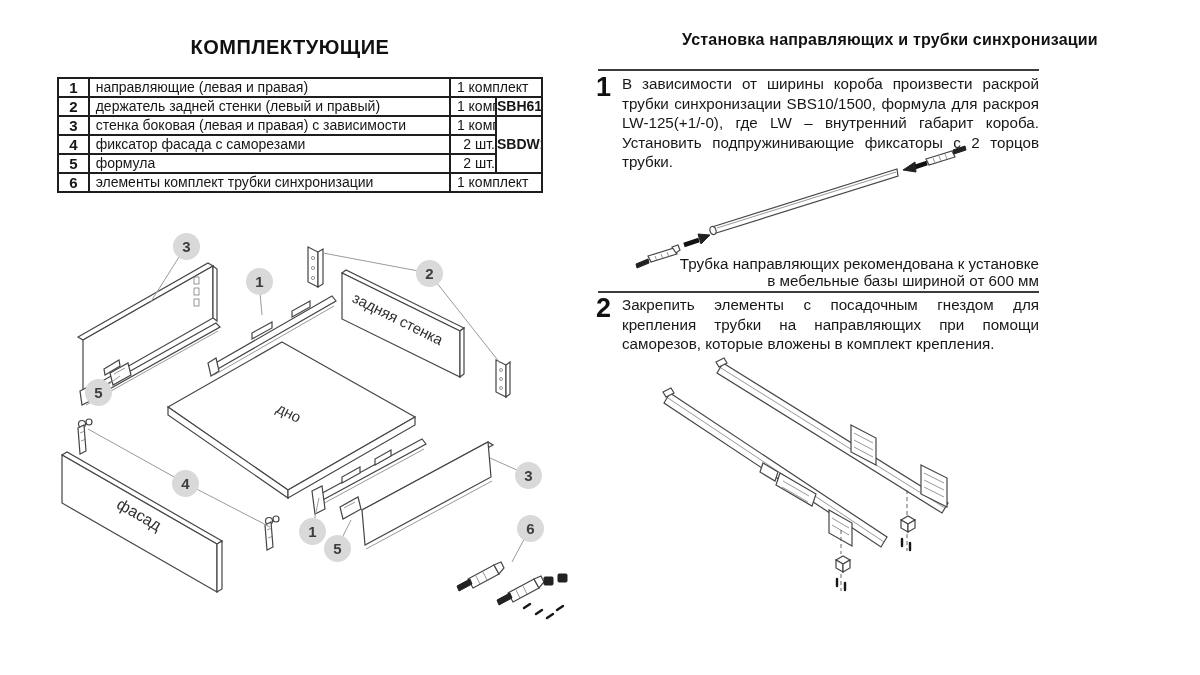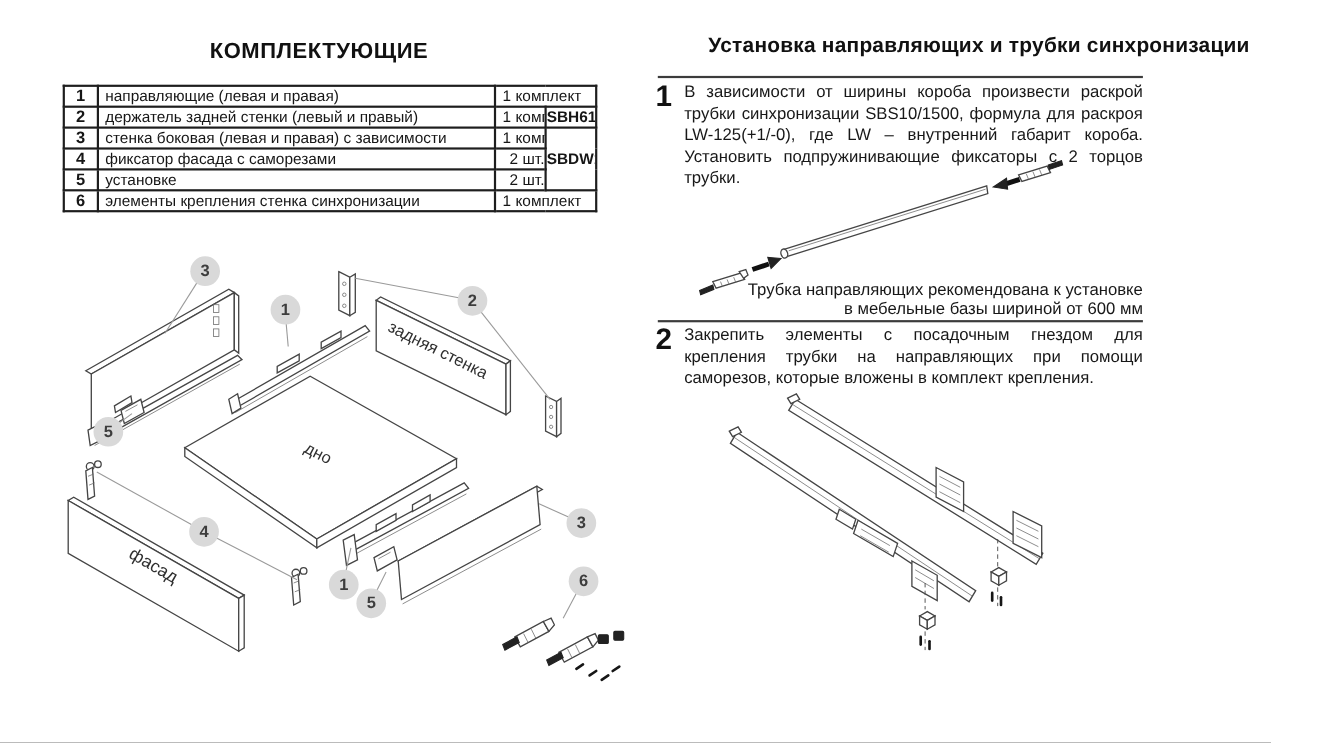--- a/index.html
+++ b/index.html
@@ -20,21 +20,21 @@
   table.comp td.qc{text-align:right;padding:0;}
   table.comp td.code{width:74px;text-align:left;padding:0;font-weight:bold;}
 
   
   .callout{width:27px;height:27px;border-radius:50%;background:#d9d9d9;color:#3d3d3d;
            font-size:15px;font-weight:bold;text-align:center;line-height:27px;z-index:5;}
   .plabel{color:#2f2f2f;font-size:15px;text-align:center;z-index:4;}
 
   
   .inst-title{left:590px;top:31px;width:600px;text-align:center;
-              font-size:19px;font-weight:bold;letter-spacing:.2px;color:#111;}
+              font-size:16px;font-weight:bold;letter-spacing:.2px;color:#111;}
   .rule{height:2px;background:#3c3c3c;}
   .step-num{font-size:27px;font-weight:bold;color:#111;line-height:26px;width:24px;text-align:left;}
   .step-text{width:417px;font-size:15.2px;line-height:19.5px;text-align:justify;color:#181818;}
   .caption{left:598px;top:255px;width:441px;text-align:right;font-size:15.2px;
            line-height:17px;color:#181818;}
 
   svg .ln{stroke:#454545;stroke-width:1.2;fill:#ffffff;}
   svg .thin{stroke:#6b6b6b;stroke-width:.7;fill:none;}
   svg .dark{stroke:#222;fill:#222;}
   svg .leader{stroke:#9a9a9a;stroke-width:1;fill:none;}
@@ -66,26 +66,26 @@
       <td class="qty">1 комплект</td>
       <td class="code" rowspan="3">SBDW12</td>
     </tr>
     <tr>
       <td class="num">4</td>
       <td class="name">фиксатор фасада с саморезами</td>
       <td class="qty qc">2 шт.</td>
     </tr>
     <tr>
       <td class="num">5</td>
-      <td class="name">установке</td>
+      <td class="name">формула</td>
       <td class="qty qc">2 шт.</td>
     </tr>
     <tr>
       <td class="num">6</td>
-      <td class="name">элементы крепления стенка синхронизации</td>
+      <td class="name">элементы комплект трубки синхронизации</td>
       <td class="qty" colspan="2">1 комплект</td>
     </tr>
   </tbody>
     </table>
 
   <svg class="abs" style="left:20px;top:225px;" width="560" height="400" viewBox="0 0 560 400">
 
     <g>
       <polygon class="ln" points="58,112 188,38 193,41 63,115"></polygon>
       <polygon class="ln" points="63,115 193,41 193,93 63,167"></polygon>

